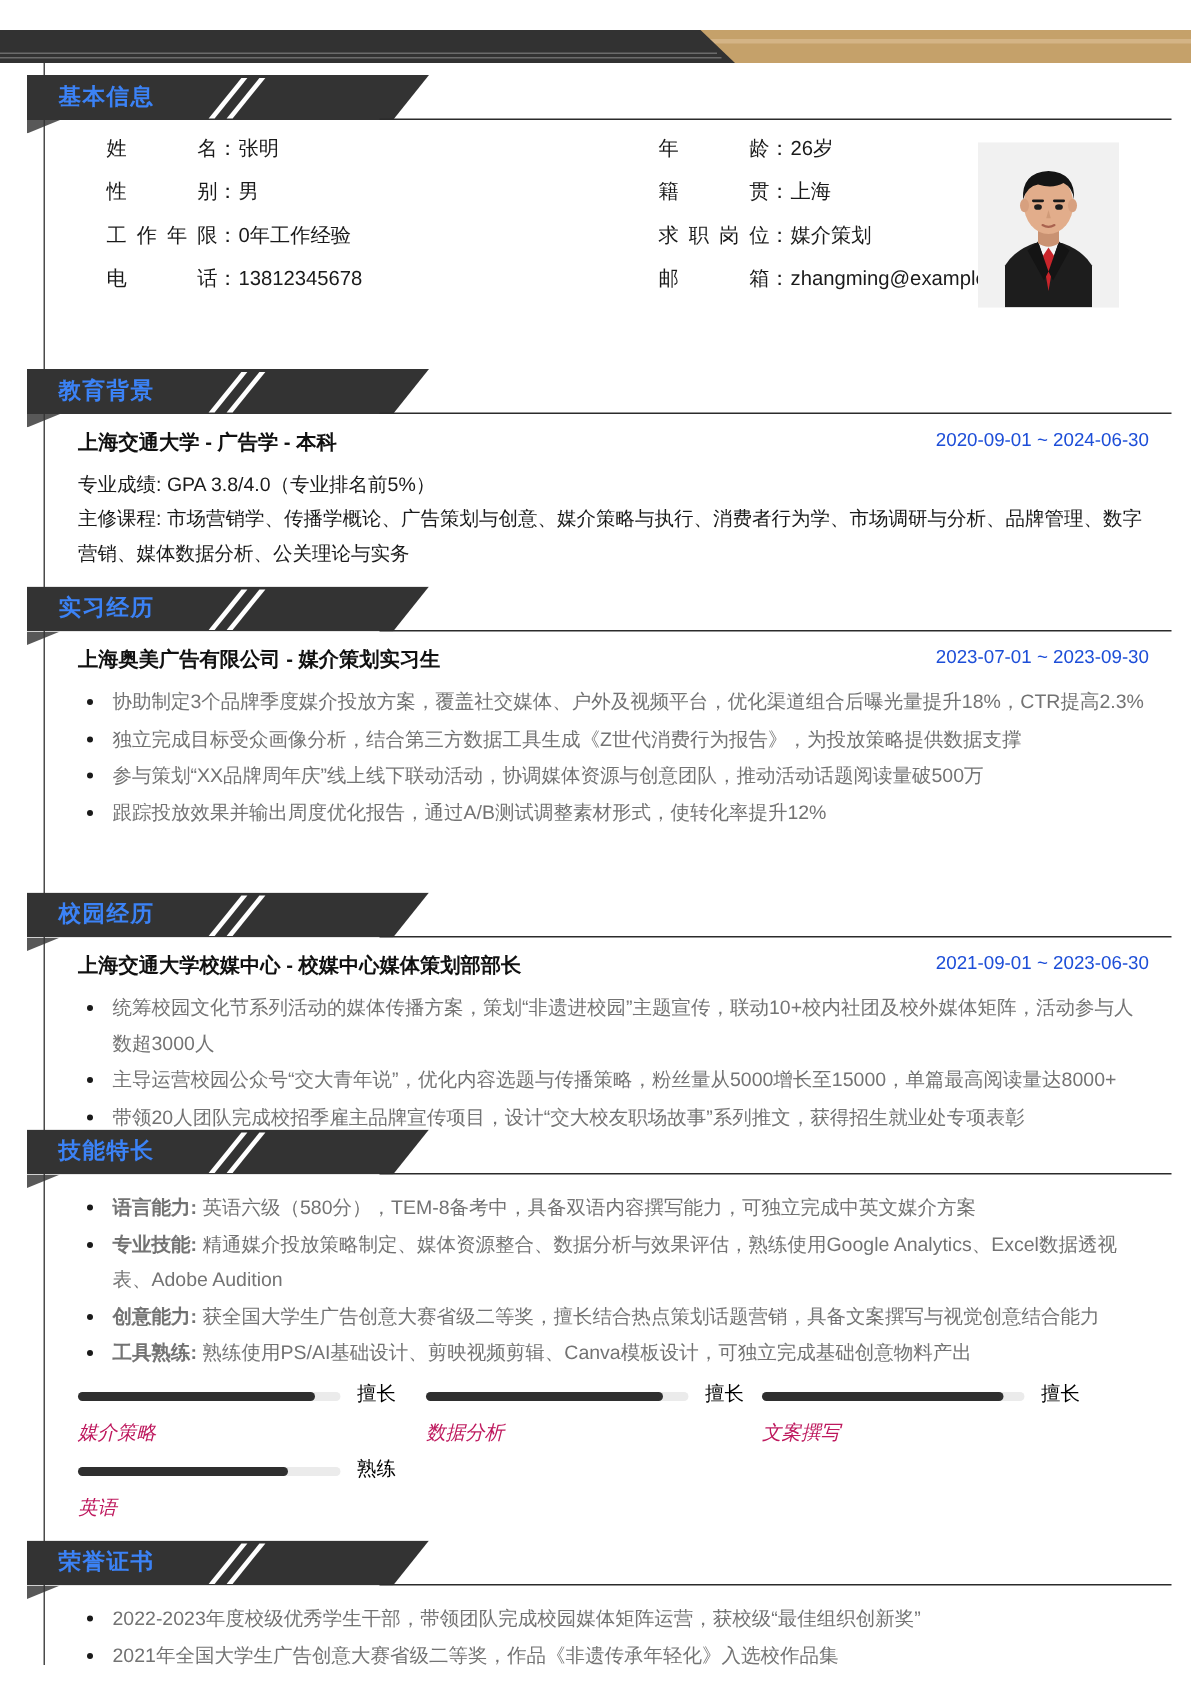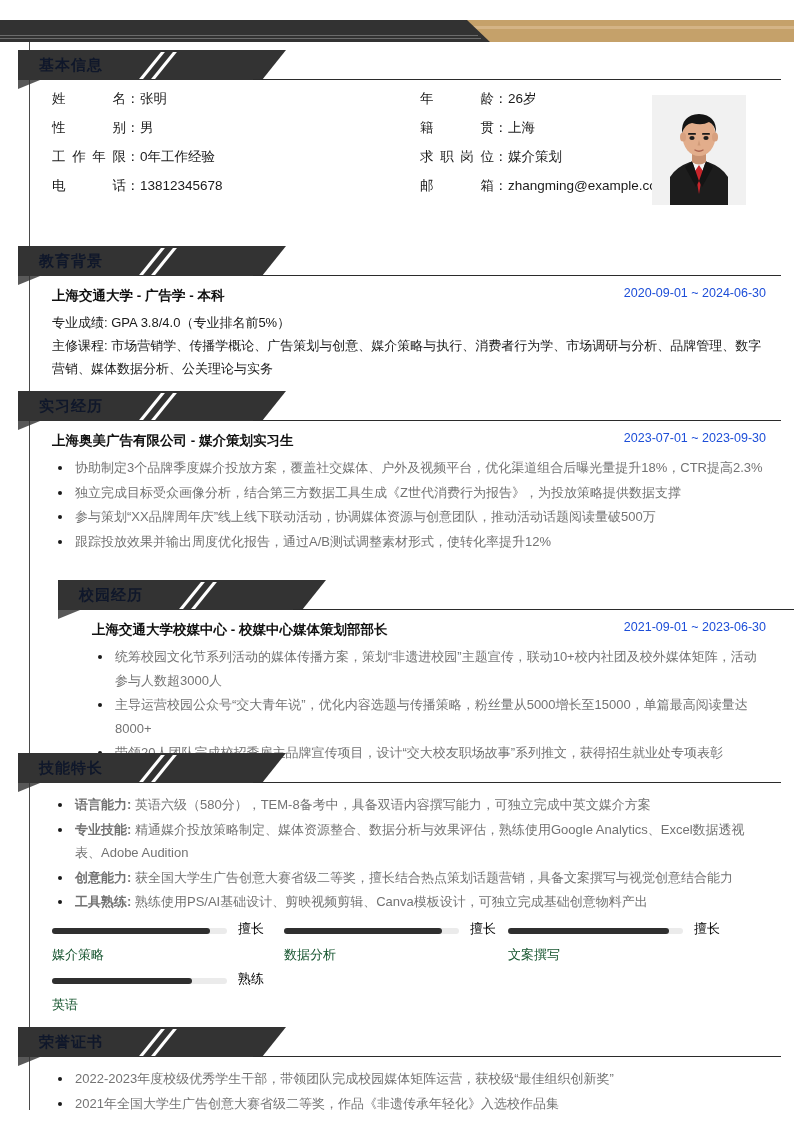--- a/index.html
+++ b/index.html
@@ -88,21 +88,21 @@
     width: 22px; height: 9px;
     background: #333333;
     clip-path: polygon(0 0, 22px 0, 0 9px);
     opacity: .82;
   }
   .sec-head .title {
     position: absolute;
     left: 39px; top: 4px;
     font-size: 15px;
     font-weight: bold;
-    color: #0f172a;
+    color: #3b82f6;
     letter-spacing: 1px;
     line-height: 22px;
   }
   .sec-head .stripe {
     position: absolute;
     top: 2px;
     width: 4px; height: 27px;
     background: #ffffff;
     transform: skewX(-39deg);
   }
@@ -130,20 +130,21 @@
     line-height: 18px;
     color: #1a1a1a;
     white-space: nowrap;
   }
   .info-row .lbl {
     display: inline-block;
     width: 74px;
     text-align: justify;
     text-align-last: justify;
     vertical-align: top;
+    margin-left: 19px;
   }
   .info-row .colon { display: inline-block; width: 14px; text-align: left; }
   .info-row .val { display: inline-block; }
 
   .col-l { left: 0; }
   .col-r { left: 368px; }
   .r0 { top: 0; }  .r1 { top: 29px; } .r2 { top: 58px; } .r3 { top: 87px; }
 
   
   .photo {
@@ -224,22 +225,23 @@
     position: absolute;
     left: 186px; top: -4px;
     font-size: 13px;
     color: #000000;
     white-space: nowrap;
   }
   .bar-name {
     position: absolute;
     left: 0; top: 22px;
     font-size: 13px;
-    color: #14532d;
+    color: #be185d;
     white-space: nowrap;
+    font-style: italic;
   }
   .bp0 { left: 0;   top: 0;  }
   .bp1 { left: 232px; top: 0; }
   .bp2 { left: 456px; top: 0; }
   .bp3 { left: 0;   top: 50px; }
 </style>
 </head>
 <body>
 
 <div class="page">
@@ -370,21 +372,21 @@
       </div>
       <ul class="bullets">
         <li>协助制定3个品牌季度媒介投放方案，覆盖社交媒体、户外及视频平台，优化渠道组合后曝光量提升18%，CTR提高2.3%</li>
         <li>独立完成目标受众画像分析，结合第三方数据工具生成《Z世代消费行为报告》，为投放策略提供数据支撑</li>
         <li>参与策划“XX品牌周年庆”线上线下联动活动，协调媒体资源与创意团队，推动活动话题阅读量破500万</li>
         <li>跟踪投放效果并输出周度优化报告，通过A/B测试调整素材形式，使转化率提升12%</li>
       </ul>
     </div>
   </div>
 
-  <div class="section" style="top:580px;padding-left:40px;">
+  <div class="section" style="top:595px;">
     <div class="sec-head">
       <div class="tab"></div>
       <div class="notch"></div>
       <div class="stripe s1"></div>
       <div class="stripe s2"></div>
       <div class="title">校园经历</div>
       <div class="rule"></div>
     </div>
     <div class="sec-body">
       <div class="entry-head">

